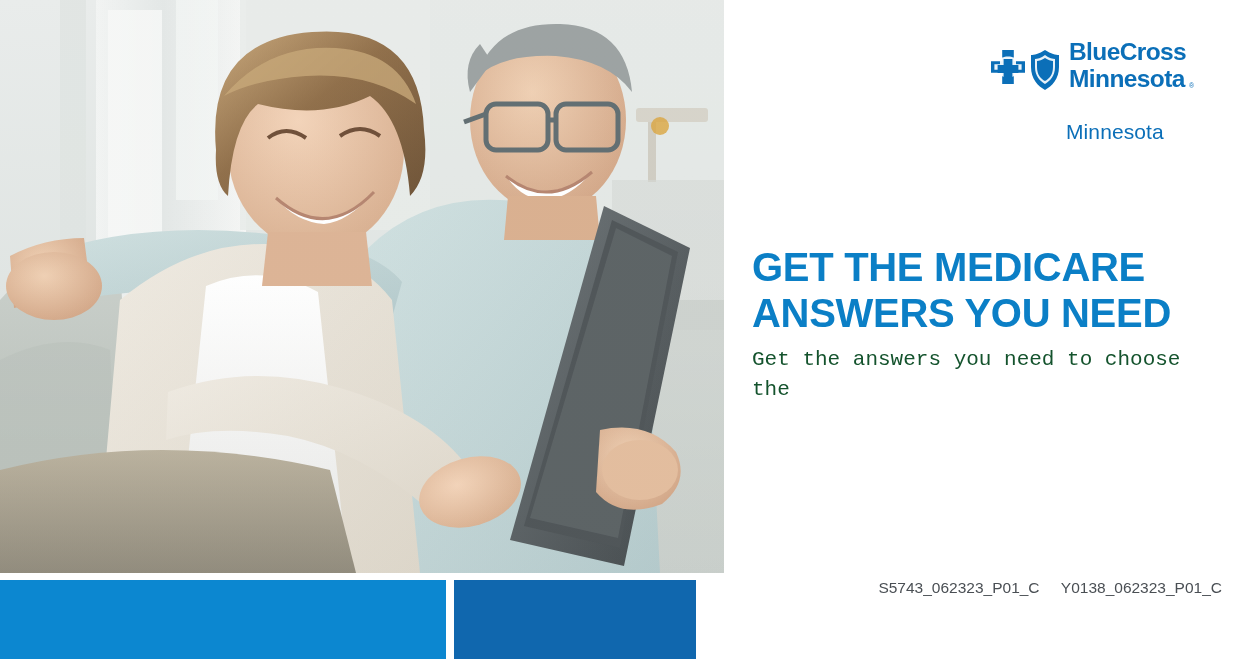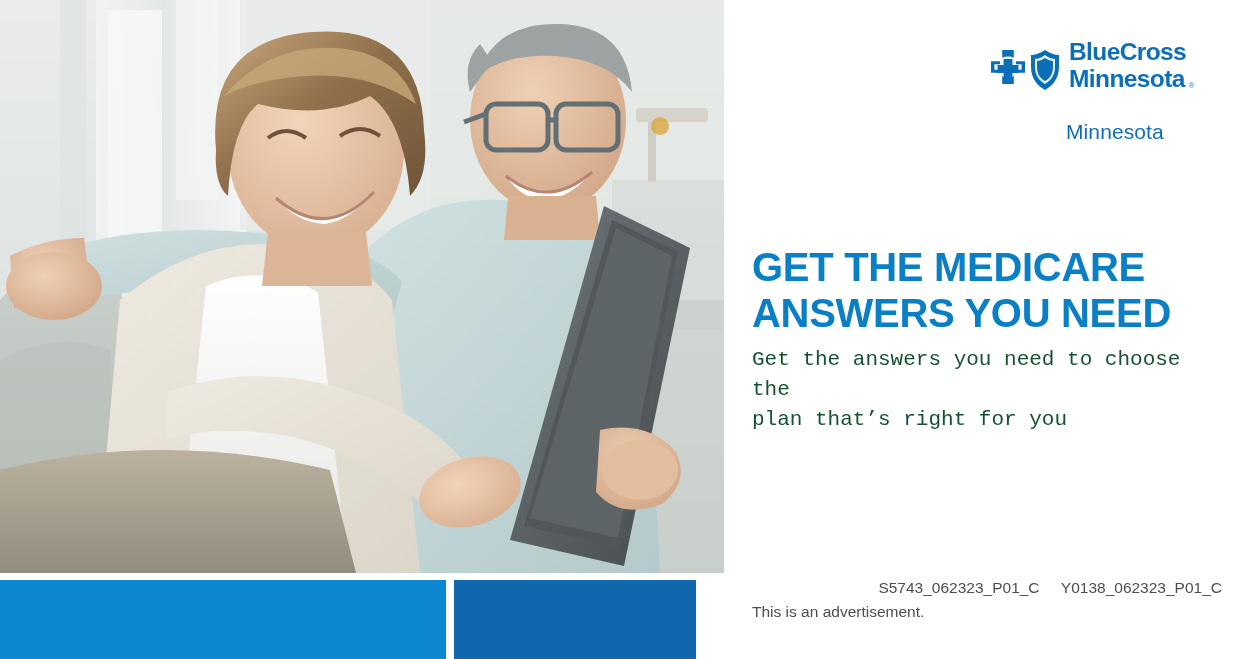--- a/index.html
+++ b/index.html
@@ -316,22 +316,20 @@
     </div>
     <div class="logo-state">Minnesota</div>
 
     <div class="headline">
       <span class="hl-line">GET THE MEDICARE</span>
       <span class="hl-line">ANSWERS YOU NEED</span>
     </div>
 
     <div class="subhead">
       <span class="sh-line">Get the answers you need to choose the</span>
-      <span class="sh-line">plan that’s right for you</span>
     </div>
 
     <div class="legal">
       <span class="legal-codes">S5743_062323_P01_C     Y0138_062323_P01_C</span>
-      <span class="legal-note">This is an advertisement.</span>
     </div>
 
   </div>
 </div>
 
 </body></html>

